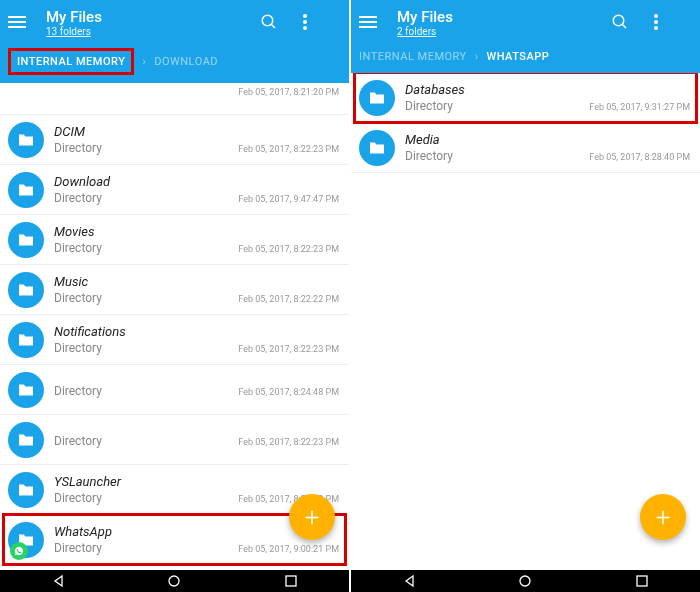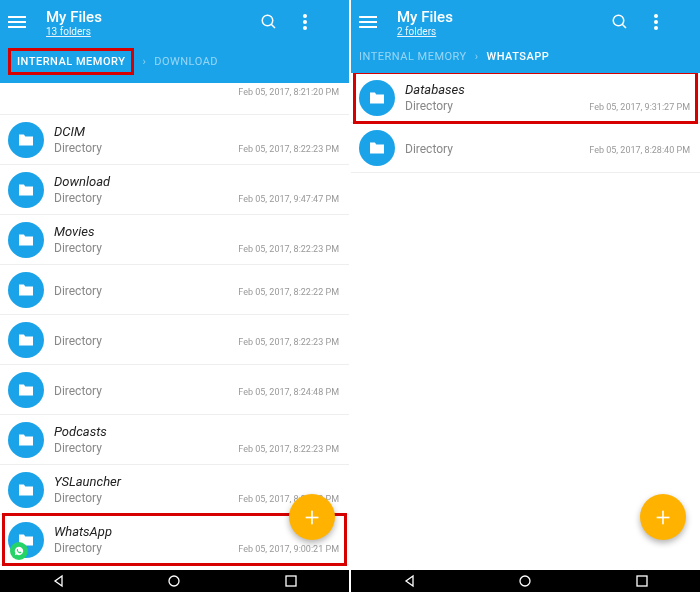--- a/index.html
+++ b/index.html
@@ -123,33 +123,35 @@
             </div>
           </div>
         </div>
         <div class="row">
           <div class="folder-icon" style="position:relative">
             <svg width="18" height="14" viewBox="0 0 24 20" fill="#fff">
               <path d="M2 2h7l2 3h11v13H2z"></path>
             </svg>
           </div>
           <div class="row-text">
+            <div class="row-title">Music</div>
             <div class="row-sub">
               <span class="row-type">Directory</span>
               <span class="row-date">Feb 05, 2017, 8:22:22 PM</span>
             </div>
           </div>
         </div>
         <div class="row">
           <div class="folder-icon" style="position:relative">
             <svg width="18" height="14" viewBox="0 0 24 20" fill="#fff">
               <path d="M2 2h7l2 3h11v13H2z"></path>
             </svg>
           </div>
           <div class="row-text">
+            <div class="row-title">Notifications</div>
             <div class="row-sub">
               <span class="row-type">Directory</span>
               <span class="row-date">Feb 05, 2017, 8:22:23 PM</span>
             </div>
           </div>
         </div>
         <div class="row">
           <div class="folder-icon" style="position:relative">
             <svg width="18" height="14" viewBox="0 0 24 20" fill="#fff">
               <path d="M2 2h7l2 3h11v13H2z"></path>
@@ -162,21 +164,20 @@
             </div>
           </div>
         </div>
         <div class="row">
           <div class="folder-icon" style="position:relative">
             <svg width="18" height="14" viewBox="0 0 24 20" fill="#fff">
               <path d="M2 2h7l2 3h11v13H2z"></path>
             </svg>
           </div>
           <div class="row-text">
-            <div class="row-title">Podcasts</div>
             <div class="row-sub">
               <span class="row-type">Directory</span>
               <span class="row-date">Feb 05, 2017, 8:22:23 PM</span>
             </div>
           </div>
         </div>
         <div class="row">
           <div class="folder-icon" style="position:relative">
             <svg width="18" height="14" viewBox="0 0 24 20" fill="#fff">
               <path d="M2 2h7l2 3h11v13H2z"></path>
@@ -287,20 +288,21 @@
             </div>
           </div>
         </div>
         <div class="row">
           <div class="folder-icon" style="position:relative">
             <svg width="18" height="14" viewBox="0 0 24 20" fill="#fff">
               <path d="M2 2h7l2 3h11v13H2z"></path>
             </svg>
           </div>
           <div class="row-text">
+            <div class="row-title">Media</div>
             <div class="row-sub">
               <span class="row-type">Directory</span>
               <span class="row-date">Feb 05, 2017, 8:28:40 PM</span>
             </div>
           </div>
         </div>
       </div>
     <div class="fab">
         <span>+</span>
       </div>

